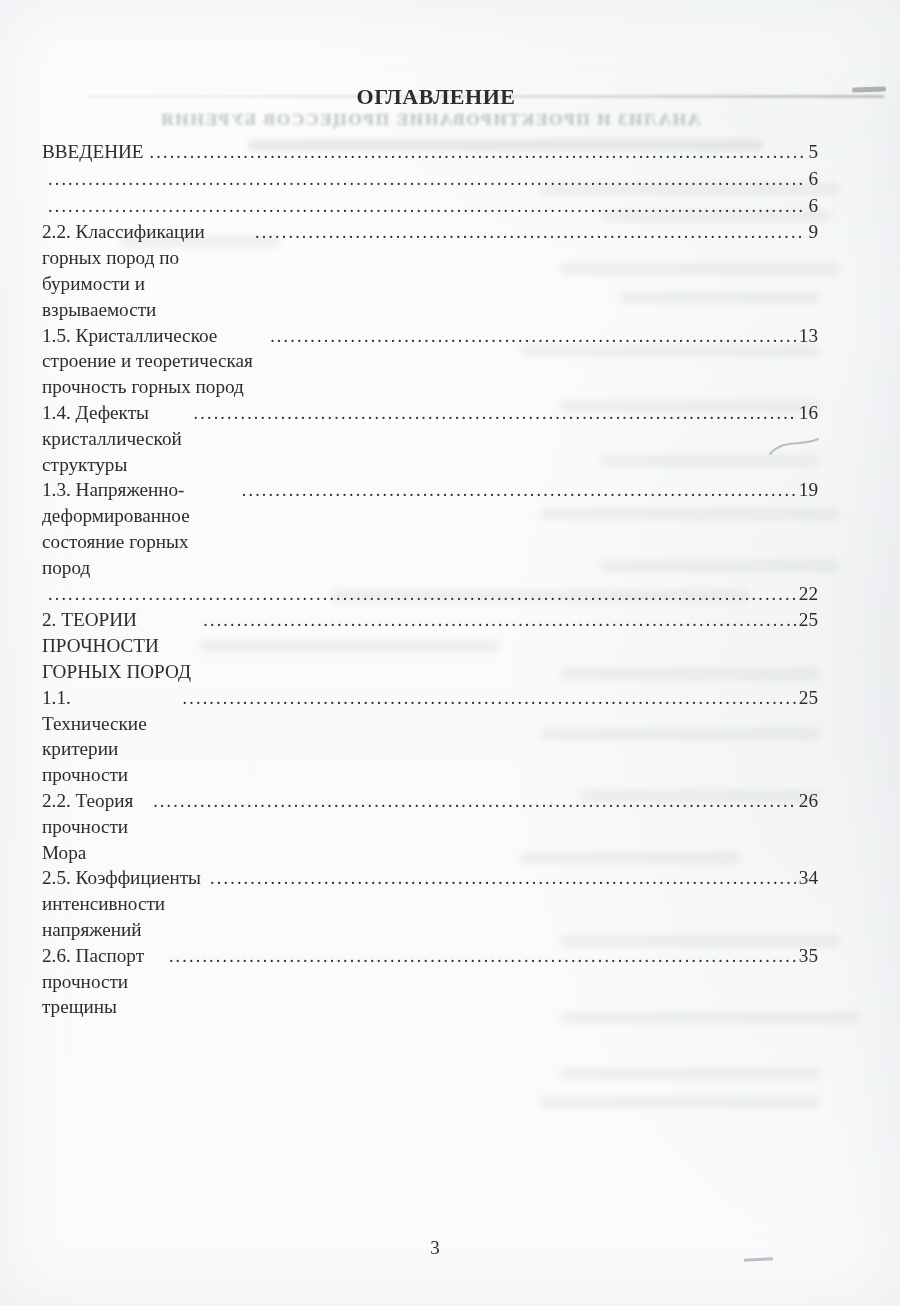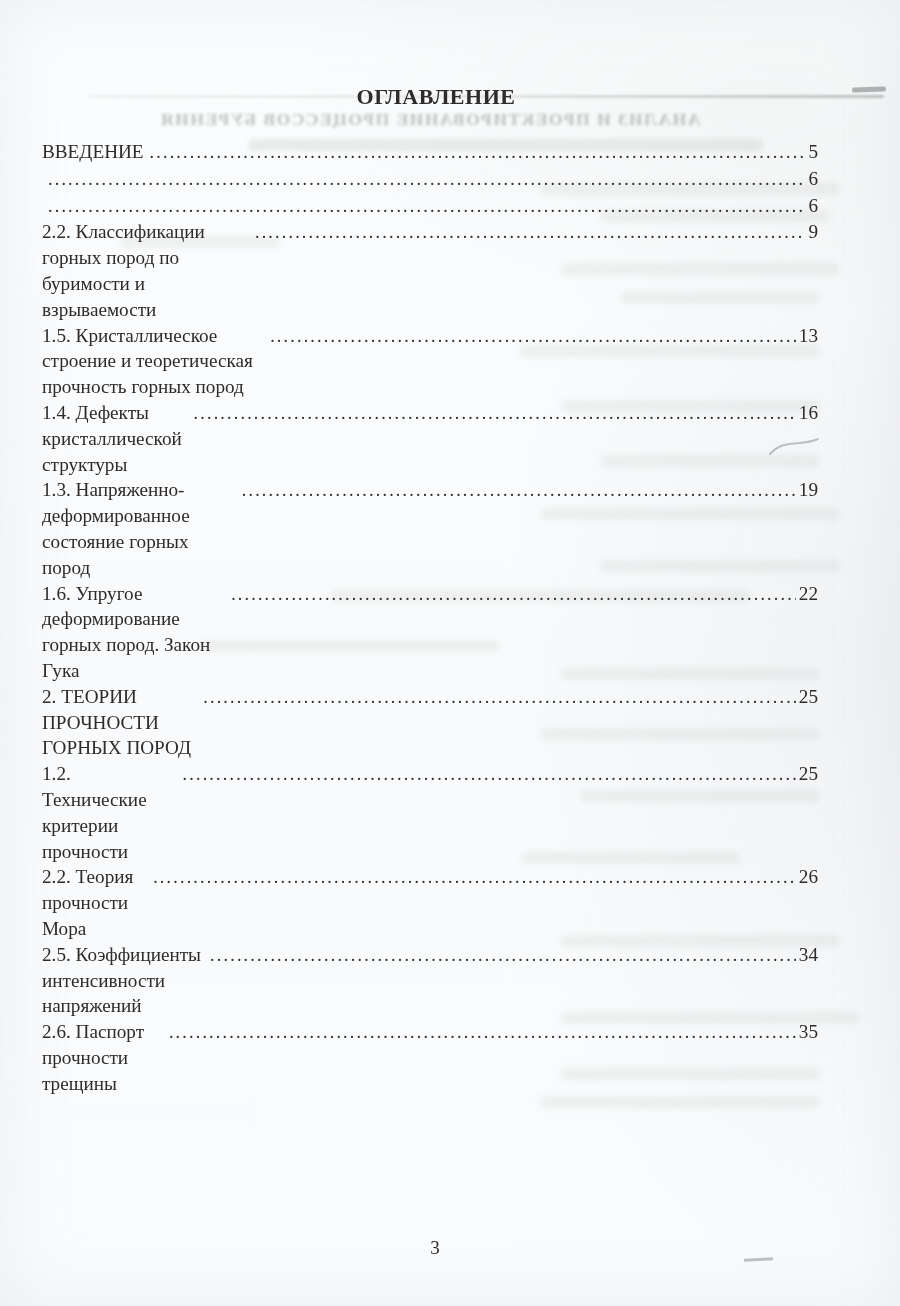--- a/index.html
+++ b/index.html
@@ -128,31 +128,30 @@
         <span class="t">1.4. Дефекты кристаллической структуры</span>
         <span class="dots"></span>
         <span class="pg">16</span>
       </div>
       <div class="row">
         <span class="t">1.3. Напряженно-деформированное состояние горных пород</span>
         <span class="dots"></span>
         <span class="pg">19</span>
       </div>
       <div class="row">
-        <span class="t">1.6. Упругое деформирование горных пород. Закон Гука</span>
         <span class="dots"></span>
         <span class="pg">22</span>
       </div>
       <div class="row chapter">
         <span class="t">2. ТЕОРИИ ПРОЧНОСТИ ГОРНЫХ ПОРОД</span>
         <span class="dots"></span>
         <span class="pg">25</span>
       </div>
       <div class="row">
-        <span class="t">1.2. Технические критерии прочности</span>
+        <span class="t">1.1. Технические критерии прочности</span>
         <span class="dots"></span>
         <span class="pg">25</span>
       </div>
       <div class="row">
         <span class="t">2.2. Теория прочности Мора</span>
         <span class="dots"></span>
         <span class="pg">26</span>
       </div>
       <div class="row">
         <span class="t">2.5. Коэффициенты интенсивности напряжений</span>

